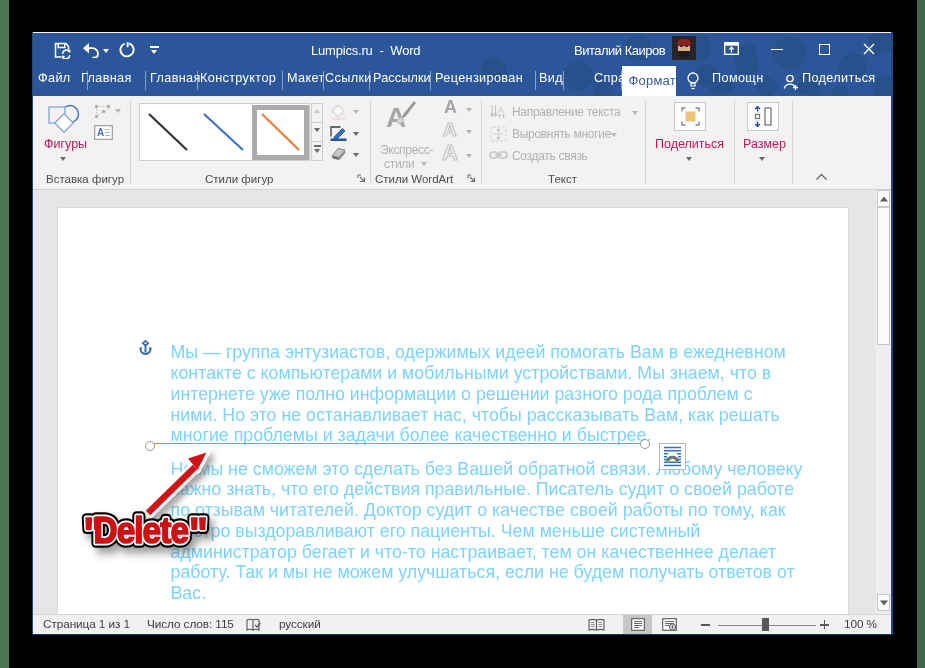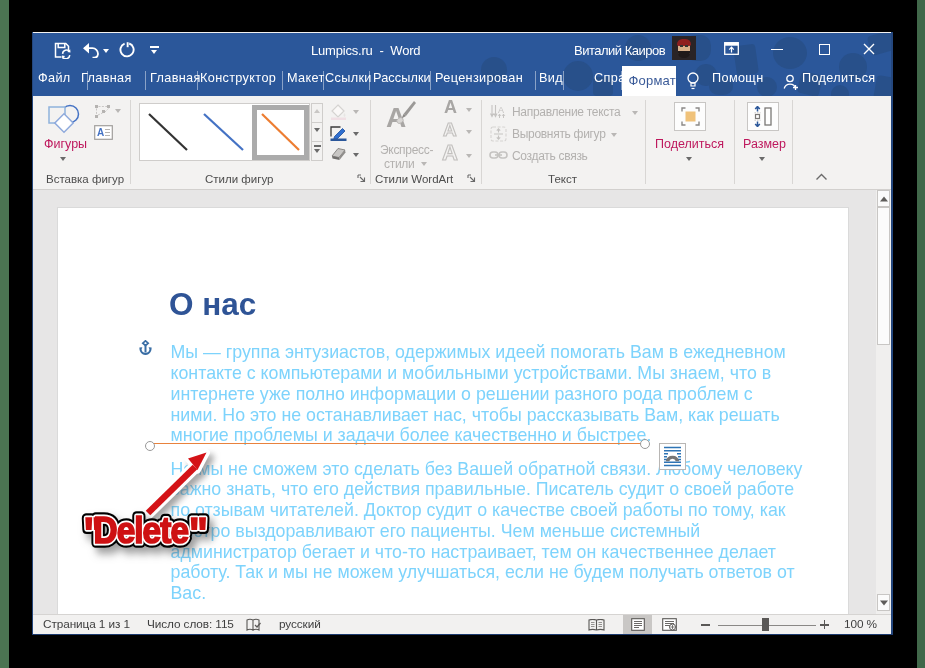--- a/index.html
+++ b/index.html
@@ -257,21 +257,21 @@
   <path d="M2 1 v11 M5.5 1 v11 M0.5 9.5 L2 12.5 L3.5 9.5 M4 9.5 L5.5 12.5 L7 9.5" stroke="#c5c3c1" stroke-width="1.1" fill="none"></path>
   <text x="8" y="9" font-size="9" fill="#c5c3c1" font-family="Liberation Sans">A</text>
   <path d="M9.5 10 v4 M13.5 10 v4 M8.2 11.8 l1.3-1.6 1.3 1.6 M12.2 11.8 l1.3-1.6 1.3 1.6" stroke="#c5c3c1" stroke-width="1" fill="none"></path>
  </svg>
  <div class="rdis" style="left:479px;top:9px;">Направление текста</div>
  <div class="caretg" style="left:599px;top:15px;"></div>
  <svg class="abs" style="left:457px;top:30px;" width="17" height="16" viewBox="0 0 17 16">
   <rect x="1" y="1" width="15" height="14" rx="2" fill="none" stroke="#d5d3d1" stroke-width="1.1" stroke-dasharray="3 1.6"></rect>
   <path d="M8.5 3 v3.5 M6.8 4.6 l1.7-1.8 1.7 1.8 M8.5 13 v-3.5 M6.8 11.4 l1.7 1.8 1.7-1.8 M4 8 h9" stroke="#c5c3c1" stroke-width="1.1" fill="none"></path>
  </svg>
- <div class="rdis" style="left:479px;top:31px;">Выровнять фигур</div>
+ <div class="rdis" style="left:479px;top:31px;">Выровнять многие</div>
  <div class="caretg" style="left:578px;top:37px;"></div>
  <svg class="abs" style="left:456px;top:53px;" width="19" height="12" viewBox="0 0 19 12">
   <rect x="1" y="3" width="8" height="6" rx="3" fill="none" stroke="#c5c3c1" stroke-width="1.6"></rect>
   <rect x="10" y="3" width="8" height="6" rx="3" fill="none" stroke="#c5c3c1" stroke-width="1.6"></rect>
   <path d="M6 6 h7" stroke="#c5c3c1" stroke-width="1.6"></path>
  </svg>
  <div class="rdis" style="left:479px;top:53px;">Создать связь</div>
  <div class="glabel" style="left:515px;top:77px;">Текст</div>
 
  <div class="abs" style="left:641px;top:6px;width:32px;height:29px;background:#fdfdfd;border:1px solid #c8c6c4;box-sizing:border-box;"></div>
@@ -292,21 +292,20 @@
  </svg>
  <div class="rtext" style="left:710px;top:41px;">Размер</div>
  <div class="caret" style="left:726px;top:61px;"></div>
 
  <svg class="abs" style="left:782px;top:77px;" width="13" height="8" viewBox="0 0 13 8">
   <path d="M1.5 6.5 L6.5 1.5 L11.5 6.5" fill="none" stroke="#6a6a6a" stroke-width="1.4"></path>
  </svg>
 </div>
 <div class="abs" id="docarea"></div>
 <div class="abs" id="page"></div>
-<div class="abs" id="h1t">О нас</div>
 
 <svg class="abs" style="left:139px;top:340px;" width="13" height="16" viewBox="0 0 13 16">
  <path d="M6.5 0.8 L9.2 3.2 L6.5 5.6 L3.8 3.2 Z" fill="none" stroke="#3a6ea5" stroke-width="1.7"></path>
  <path d="M6.5 5.6 V12.5" stroke="#3a6ea5" stroke-width="2"></path>
  <path d="M1.2 8.2 Q1.8 13.8 6.5 14 Q11.2 13.8 11.8 8.2" fill="none" stroke="#3a6ea5" stroke-width="1.9"></path>
  <path d="M0.2 7.4 L3.4 7.2 L2.2 9.8 Z" fill="#3a6ea5"></path>
  <path d="M12.8 7.4 L9.6 7.2 L10.8 9.8 Z" fill="#3a6ea5"></path>
  <path d="M3 12.2 Q6.5 15.8 10 12.2 Q6.5 16.8 3 12.2 Z" fill="#3a6ea5"></path>
 </svg>
 <div class="body-t" style="top:342.3px;">Мы — группа энтузиастов, одержимых идеей помогать Вам в ежедневном<br>

